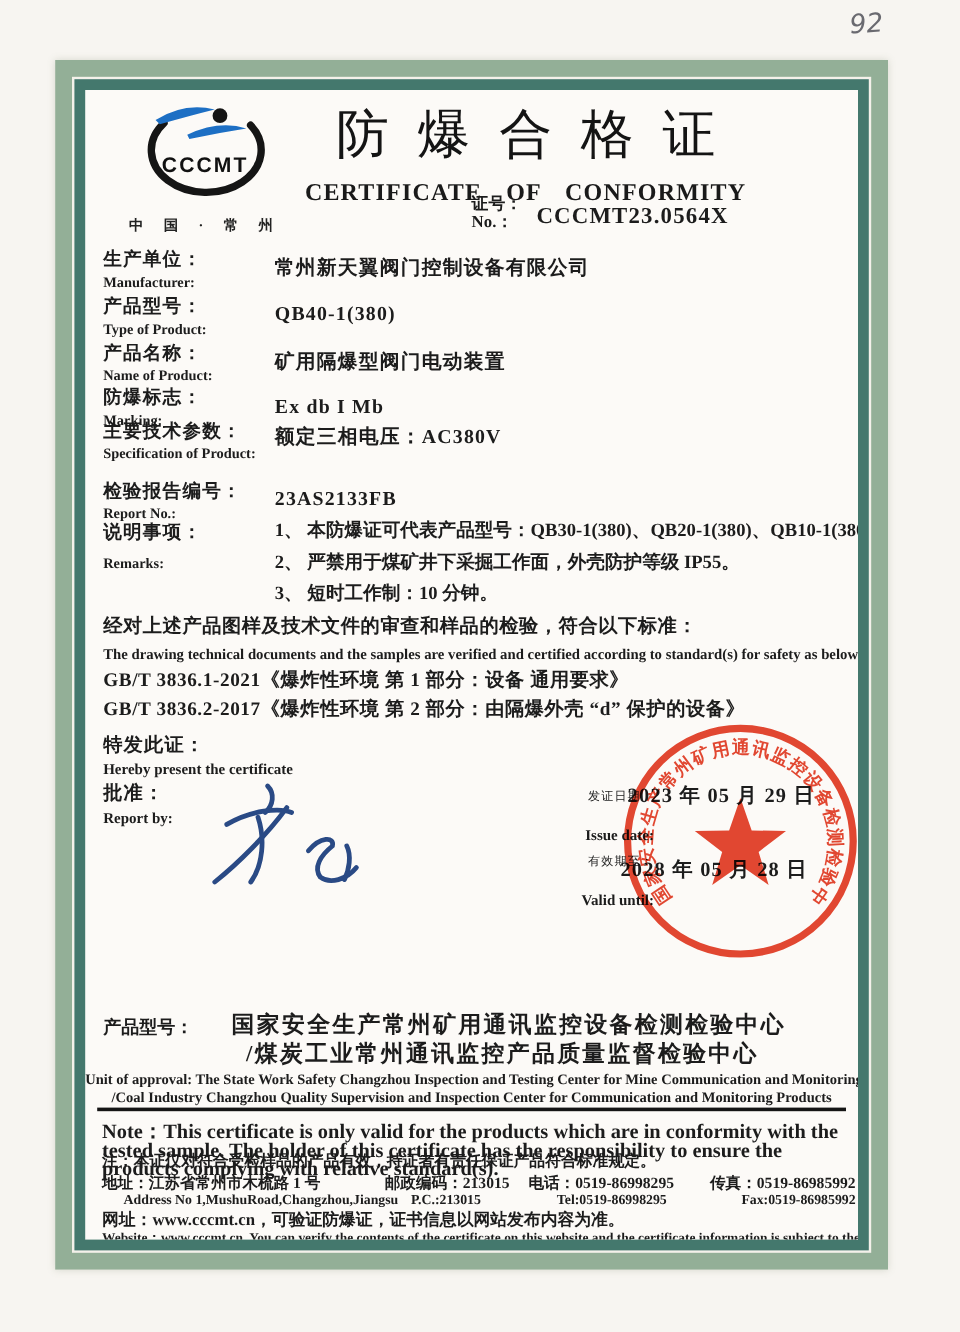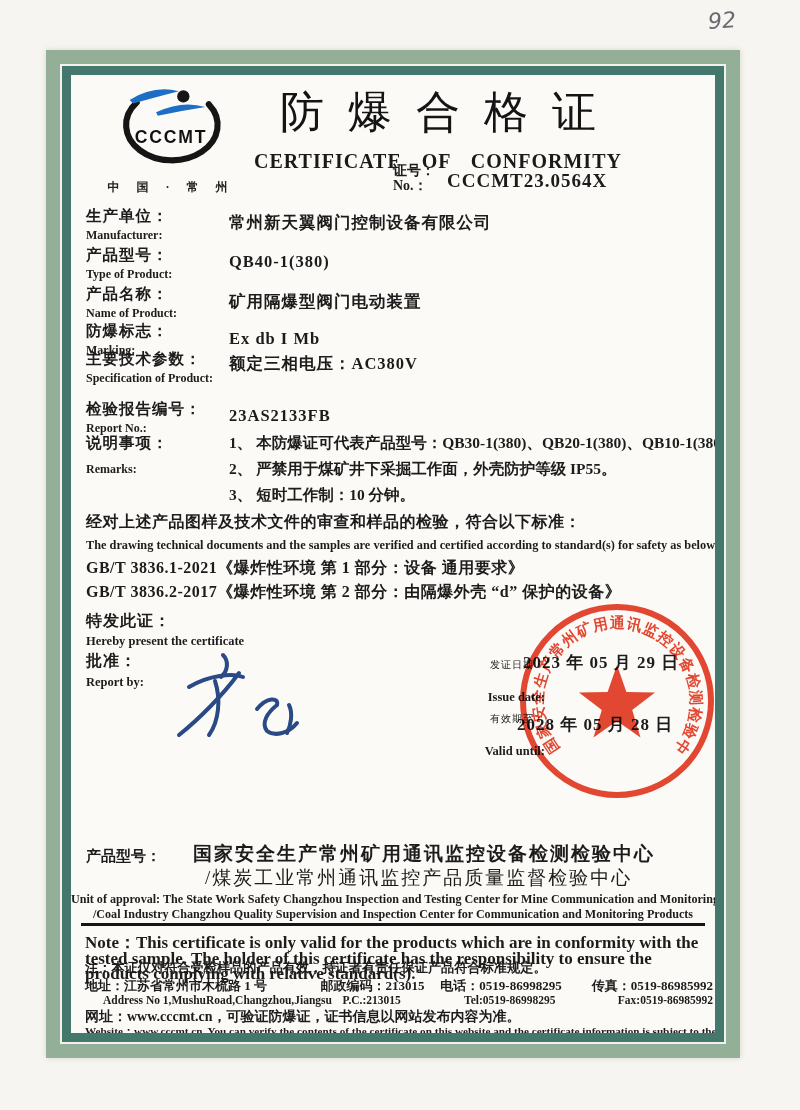--- a/index.html
+++ b/index.html
@@ -50,21 +50,21 @@
   .signature{left:100px;top:572px;}
   .date-labels{left:360px;width:114px;text-align:right;}
   .dl-zh{font-size:10px;font-weight:400;letter-spacing:1px;}
   .dl-en{font-size:12.5px;font-weight:700;}
   .issue-date-val{left:452px;top:576px;font-size:17px;font-weight:700;letter-spacing:1px;white-space:nowrap;}
   .valid-until-val{left:446px;top:638px;font-size:17px;font-weight:700;letter-spacing:1px;white-space:nowrap;}
   .stamp{left:444px;top:524px;mix-blend-mode:multiply;opacity:.93;}
   
   .au-label{left:15px;top:772px;font-size:15px;font-weight:700;}
   .au-line1{left:122px;top:766px;font-size:19px;font-weight:700;letter-spacing:2px;white-space:nowrap;}
-  .au-line2{left:134px;top:790px;font-size:19px;font-weight:400;letter-spacing:2px;white-space:nowrap;}
+  .au-line2{left:134px;top:790px;font-size:19px;font-weight:700;letter-spacing:2px;white-space:nowrap;}
   .au-en1{left:0;right:0;top:817px;text-align:center;font-size:12.1px;font-weight:700;white-space:nowrap;}
   .au-en2{left:0;right:0;top:832px;text-align:center;font-size:12.1px;font-weight:700;white-space:nowrap;}
   .divider{left:10px;right:10px;top:848px;height:2.5px;background:#151515;}
   
   .note-zh{left:14px;right:6px;top:854px;font-size:13.2px;font-weight:700;margin-top:30px;}
   .note-en{left:14px;right:6px;top:860px;font-size:17px;font-weight:700;line-height:15.5px;}
   .addr-row{left:14px;right:2px;top:902px;display:flex;font-size:13px;font-weight:700;white-space:nowrap;}
   .addr-row .c1{width:246px;} .addr-row .c2{width:125px;} .addr-row .c3{width:158px;}
   .addr-en-row{left:32px;right:2px;top:919px;display:flex;font-size:11.5px;font-weight:700;white-space:nowrap;}
   .addr-en-row .c1{width:246px;} .addr-en-row .c2{width:125px;} .addr-en-row .c3{width:158px;}

